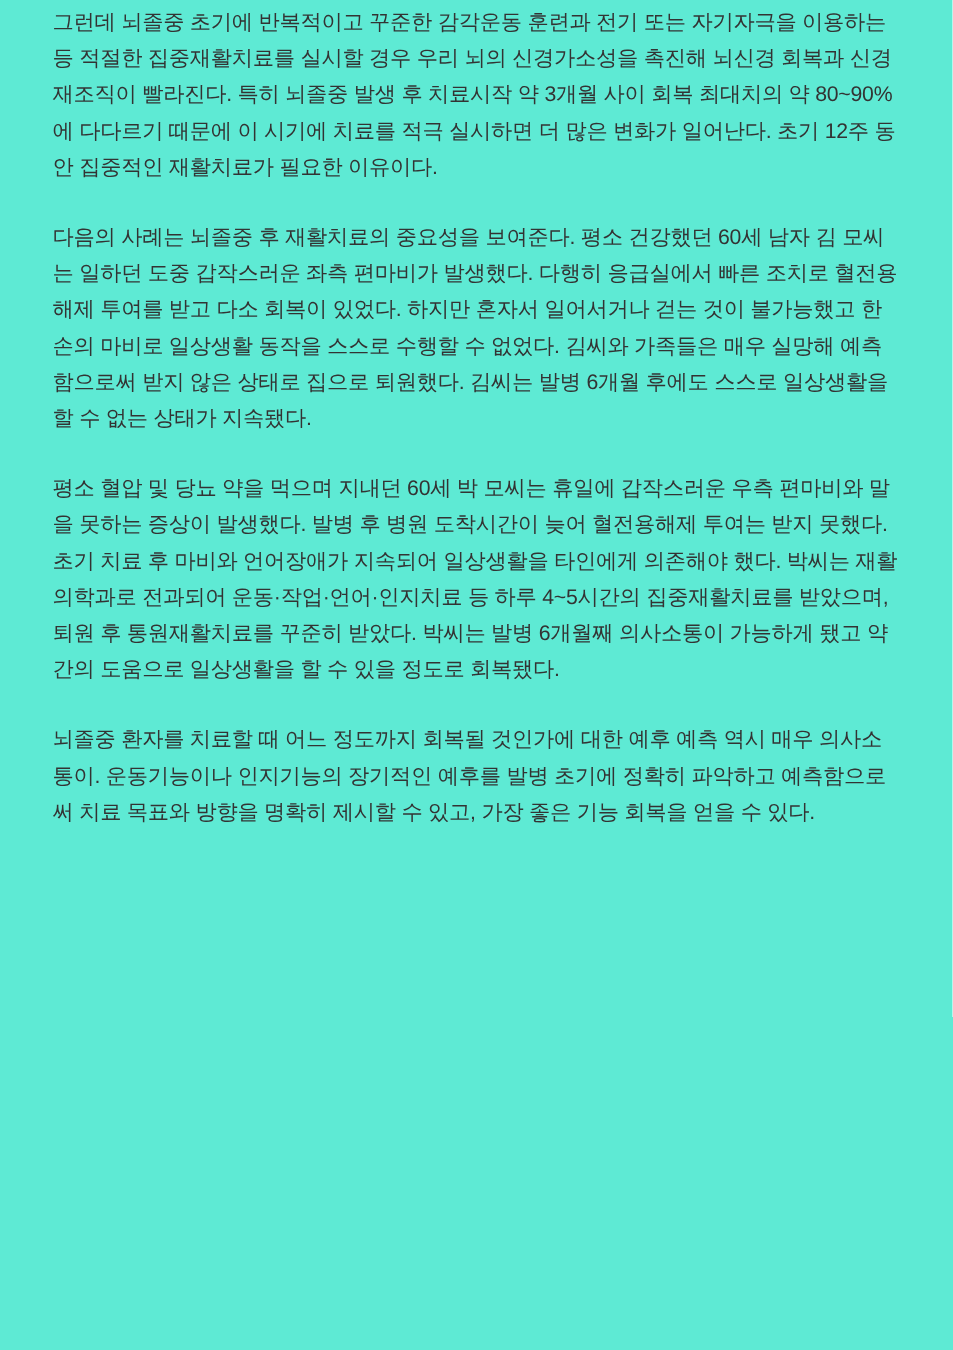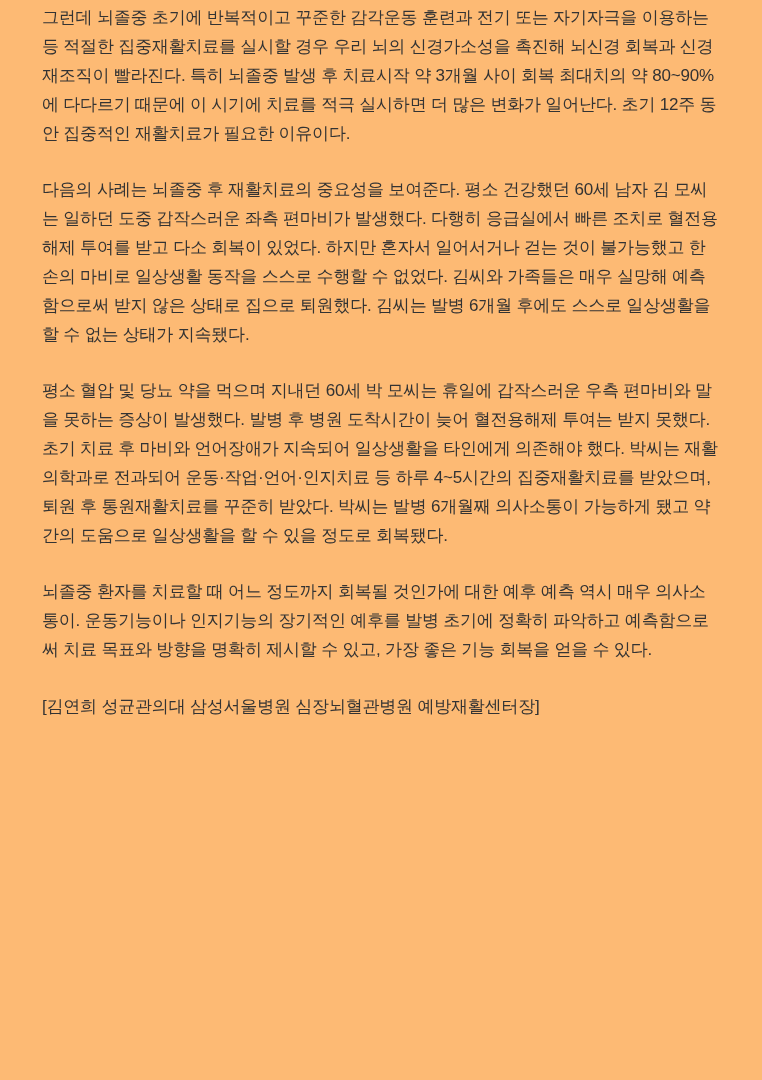--- a/index.html
+++ b/index.html
@@ -4,21 +4,21 @@
 <style>
   html, body {
     margin: 0;
     padding: 0;
     background: #ffffff;
   }
   .page {
     position: relative;
     width: 762px;
     height: 1080px;
-    background: #fdba74;
+    background: #5eead4;
     overflow: hidden;
     font-family: "Liberation Sans", "DejaVu Sans", sans-serif;
   }
   .article-body {
     box-sizing: border-box;
     padding: 3px 42px 0 42px;
     color: #333333;
     font-size: 17px;
     line-height: 29px;
     letter-spacing: -0.2px;
@@ -39,16 +39,15 @@
 </head>
 <body>
 
 <div class="page">
   <div class="article-body">
     <p class="body-paragraph">그런데 뇌졸중 초기에 반복적이고 꾸준한 감각운동 훈련과 전기 또는 자기자극을 이용하는 등 적절한 집중재활치료를 실시할 경우 우리 뇌의 신경가소성을 촉진해 뇌신경 회복과 신경 재조직이 빨라진다. 특히 뇌졸중 발생 후 치료시작 약 3개월 사이 회복 최대치의 약 80~90%에 다다르기 때문에 이 시기에 치료를 적극 실시하면 더 많은 변화가 일어난다. 초기 12주 동안 집중적인 재활치료가 필요한 이유이다.</p>
     <p class="body-paragraph">다음의 사례는 뇌졸중 후 재활치료의 중요성을 보여준다. 평소 건강했던 60세 남자 김 모씨는 일하던 도중 갑작스러운 좌측 편마비가 발생했다. 다행히 응급실에서 빠른 조치로 혈전용해제 투여를 받고 다소 회복이 있었다. 하지만 혼자서 일어서거나 걷는 것이 불가능했고 한 손의 마비로 일상생활 동작을 스스로 수행할 수 없었다. 김씨와 가족들은 매우 실망해 예측함으로써 받지 않은 상태로 집으로 퇴원했다. 김씨는 발병 6개월 후에도 스스로 일상생활을 할 수 없는 상태가 지속됐다.</p>
     <p class="body-paragraph">평소 혈압 및 당뇨 약을 먹으며 지내던 60세 박 모씨는 휴일에 갑작스러운 우측 편마비와 말을 못하는 증상이 발생했다. 발병 후 병원 도착시간이 늦어 혈전용해제 투여는 받지 못했다. 초기 치료 후 마비와 언어장애가 지속되어 일상생활을 타인에게 의존해야 했다. 박씨는 재활의학과로 전과되어 운동·작업·언어·인지치료 등 하루 4~5시간의 집중재활치료를 받았으며, 퇴원 후 통원재활치료를 꾸준히 받았다. 박씨는 발병 6개월째 의사소통이 가능하게 됐고 약간의 도움으로 일상생활을 할 수 있을 정도로 회복됐다.</p>
     <p class="body-paragraph">뇌졸중 환자를 치료할 때 어느 정도까지 회복될 것인가에 대한 예후 예측 역시 매우 의사소통이. 운동기능이나 인지기능의 장기적인 예후를 발병 초기에 정확히 파악하고 예측함으로써 치료 목표와 방향을 명확히 제시할 수 있고, 가장 좋은 기능 회복을 얻을 수 있다.</p>
     <div class="article-credits">
-      <p>[김연희 성균관의대 삼성서울병원 심장뇌혈관병원 예방재활센터장]</p>
     </div>
   </div>
 </div>
 
 </body></html>

